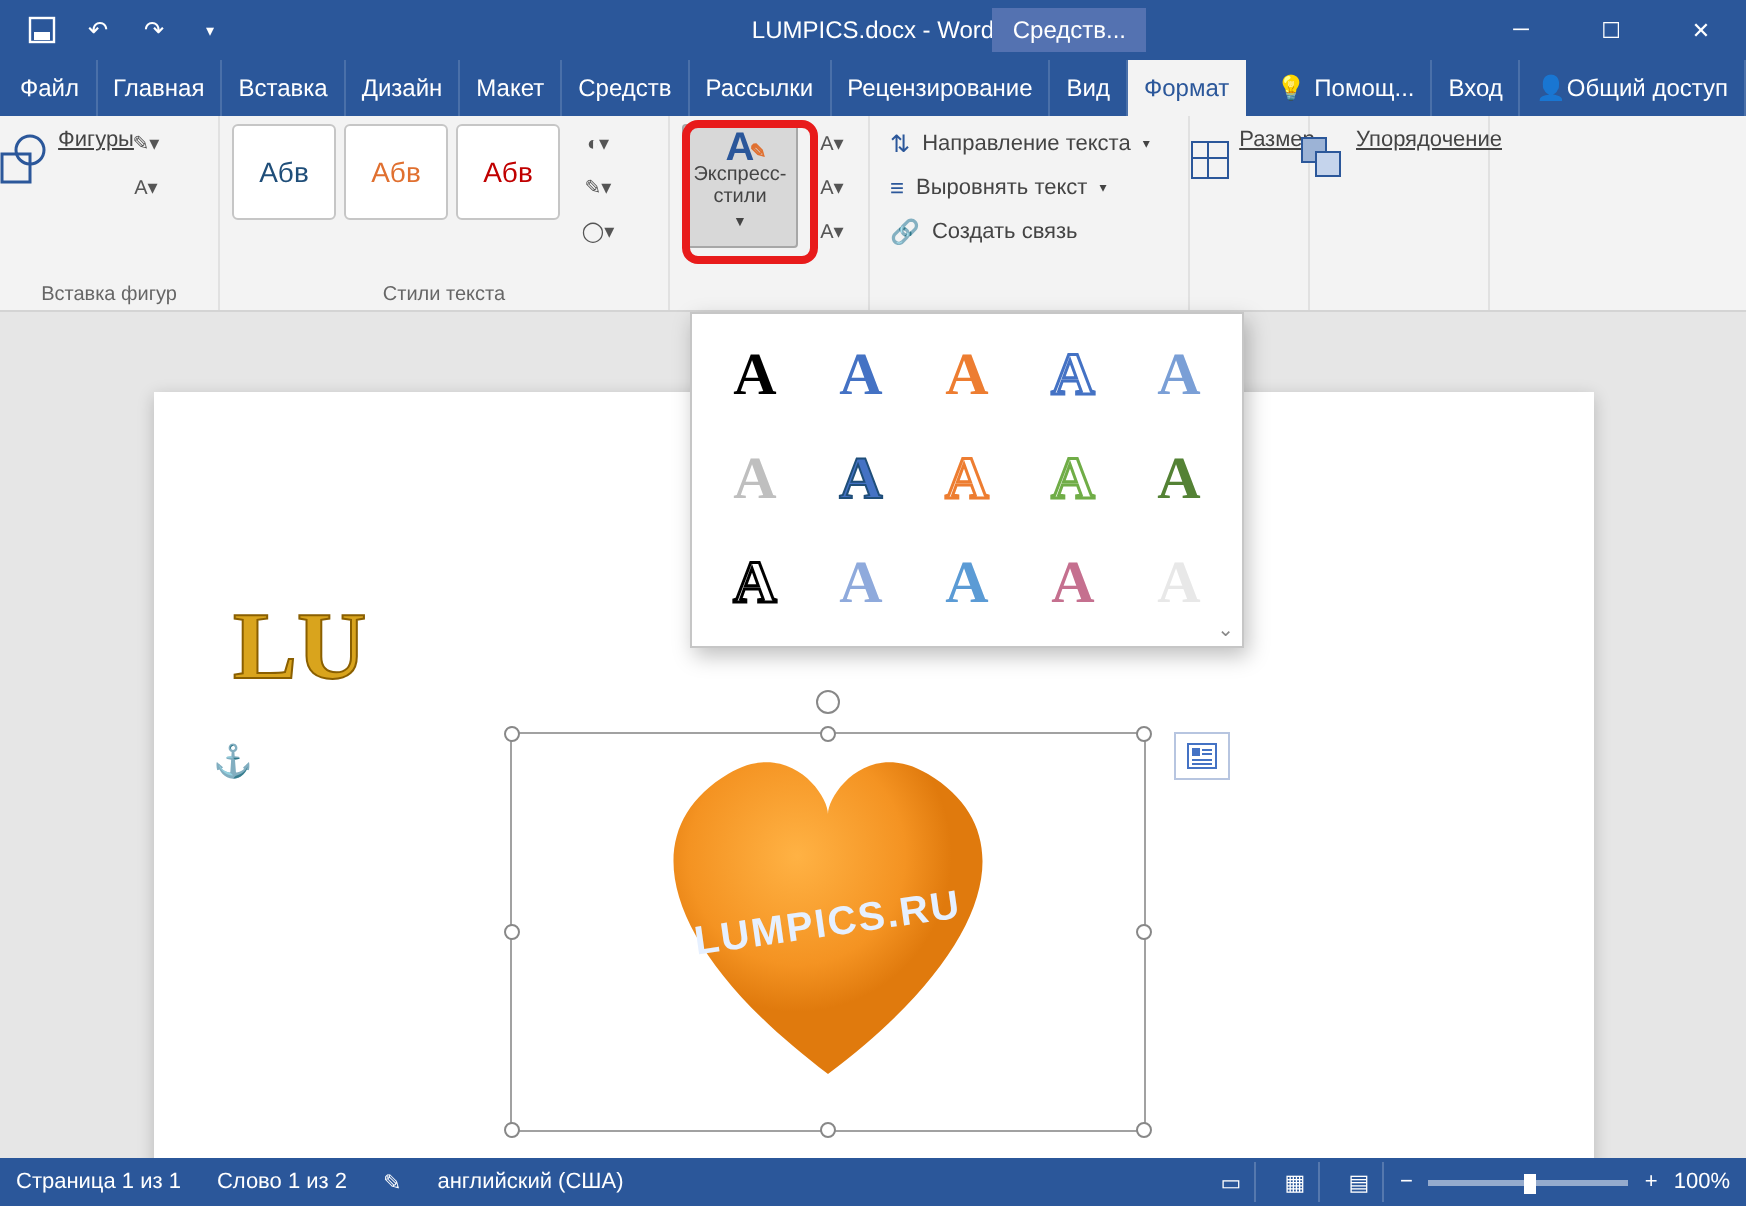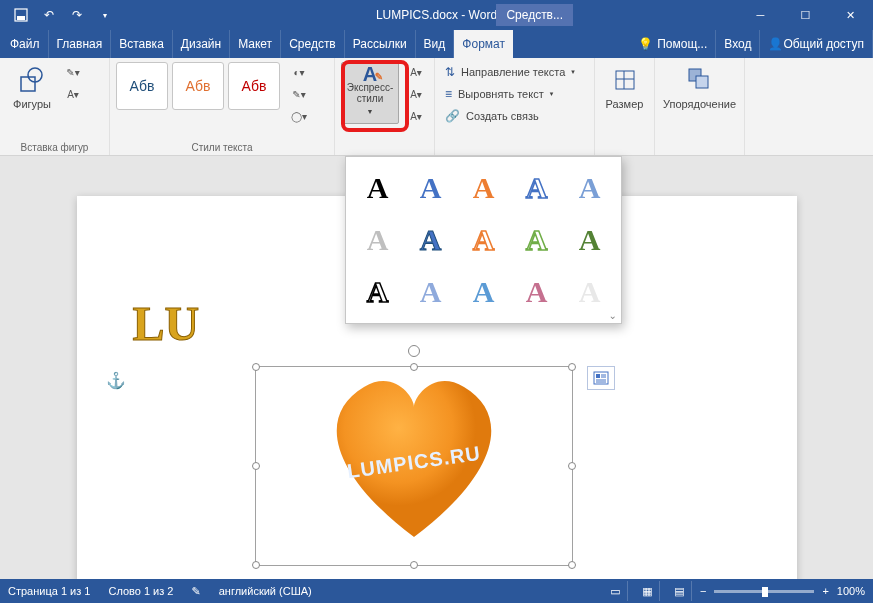--- a/index.html
+++ b/index.html
@@ -22,21 +22,21 @@
 .tab.help { gap: 4px; }
 .tab.help::before, .tab.login::before, .tab.share::before { content: ""; }
 .tabs-right { margin-left: auto; display: flex; }
 
 
 .ribbon { height: 98px; background: #f3f3f3; border-bottom: 1px solid #d4d4d4; display: flex; position: relative; }
 .group { border-right: 1px solid #e1e1e1; display: flex; flex-direction: column; justify-content: space-between; padding: 4px 6px 2px; }
 .group-label { font-size: 10px; color: #666; text-align: center; padding-top: 2px; }
 .group-body { display: flex; align-items: flex-start; gap: 4px; flex: 1; }
 
-.big-btn { display: flex; flex-direction: column; align-items: center; justify-content: center; width: 52px; font-size: 11px; color: #444; gap: 2px; padding: 2px; }
+.big-btn { display: flex; flex-direction: row; align-items: flex-start; justify-content: center; width: 52px; font-size: 11px; color: #444; gap: 2px; padding: 2px; text-decoration: underline; }
 .big-btn .icon { width: 32px; height: 32px; display: flex; align-items: center; justify-content: center; }
 .small-col { display: flex; flex-direction: column; gap: 2px; }
 .small-btn { width: 22px; height: 20px; display: flex; align-items: center; justify-content: center; font-size: 10px; color: #555; }
 
 .style-preview { width: 52px; height: 48px; border: 1px solid #c6c6c6; background: #fff; display: flex; align-items: center; justify-content: center; font-size: 14px; color: #1f4e79; border-radius: 3px; }
 .style-preview.p2 { color: #e07030; }
 .style-preview.p3 { color: #c00000; }
 
 .express-btn { width: 58px; height: 62px; background: #d8d8d8; border: 1px solid #a7a7a7; border-radius: 2px; display: flex; flex-direction: column; align-items: center; justify-content: center; font-size: 10px; line-height: 11px; color: #444; text-align: center; gap: 2px; }
 .express-btn .icon { font-size: 20px; color: #2b579a; font-weight: bold; position: relative; }
@@ -46,21 +46,21 @@
 .text-cmd .icon { font-size: 12px; color: #2b579a; }
 
 
 .gallery { position: absolute; top: 156px; left: 345px; width: 277px; height: 168px; background: #fff; border: 1px solid #c6c6c6; box-shadow: 2px 4px 10px rgba(0,0,0,.25); padding: 6px; display: grid; grid-template-columns: repeat(5, 1fr); grid-template-rows: repeat(3, 1fr); gap: 2px; z-index: 50; }
 .gallery-item { display: flex; align-items: center; justify-content: center; font-size: 30px; font-weight: bold; font-family: Georgia, serif; border: 1px solid transparent; }
 .gallery-corner { position: absolute; bottom: 2px; right: 4px; font-size: 10px; color: #888; }
 
 
 .doc-area { position: absolute; top: 156px; left: 0; right: 0; bottom: 24px; background: #e6e6e6; overflow: hidden; }
 .page { position: absolute; left: 50%; transform: translateX(-50%); top: 40px; width: 720px; height: 900px; background: #fff; box-shadow: 0 2px 8px rgba(0,0,0,.2); }
-.wordart-lu { position: absolute; top: 100px; left: 40px; font-family: Georgia, serif; font-size: 48px; font-weight: bold; color: #d9a41d; margin-left: 16px; -webkit-text-stroke: 1px #8a5f00; }
+.wordart-lu { position: absolute; top: 100px; left: 40px; font-family: Georgia, serif; font-size: 48px; font-weight: bold; color: #d9a41d; -webkit-text-stroke: 1px #8a5f00; }
 .anchor { position: absolute; top: 175px; left: 30px; color: #4472c4; font-size: 16px; }
 
 .shape-box { position: absolute; top: 170px; left: 178px; width: 318px; height: 200px; border: 1px solid #a1a1a1; }
 .handle { position: absolute; width: 8px; height: 8px; background: #fff; border: 1px solid #888; border-radius: 50%; }
 .handle.tl { top:-4px; left:-4px; } .handle.tr { top:-4px; right:-4px; }
 .handle.bl { bottom:-4px; left:-4px; } .handle.br { bottom:-4px; right:-4px; }
 .handle.tm { top:-4px; left:50%; margin-left:-4px; } .handle.bm { bottom:-4px; left:50%; margin-left:-4px; }
 .handle.ml { top:50%; left:-4px; margin-top:-4px; } .handle.mr { top:50%; right:-4px; margin-top:-4px; }
 .rotate-handle { position:absolute; top:-22px; left:50%; margin-left:-6px; width:12px; height:12px; border:1px solid #888; border-radius:50%; background:#fff; }
 
@@ -102,20 +102,21 @@
 </div>
 
 <div class="tabs">
   <div class="tab">Файл</div>
   <div class="tab">Главная</div>
   <div class="tab">Вставка</div>
   <div class="tab">Дизайн</div>
   <div class="tab">Макет</div>
   <div class="tab">Средств</div>
   <div class="tab">Рассылки</div>
+  <div class="tab">Рецензирование</div>
   <div class="tab">Вид</div>
   <div class="tab active">Формат</div>
   <div class="tabs-right">
     <div class="tab help">
         <span style="color:#ffd75e">💡</span>
         <span>Помощ...</span>
       </div>
     <div class="tab">
         <span>Вход</span>
       </div>

